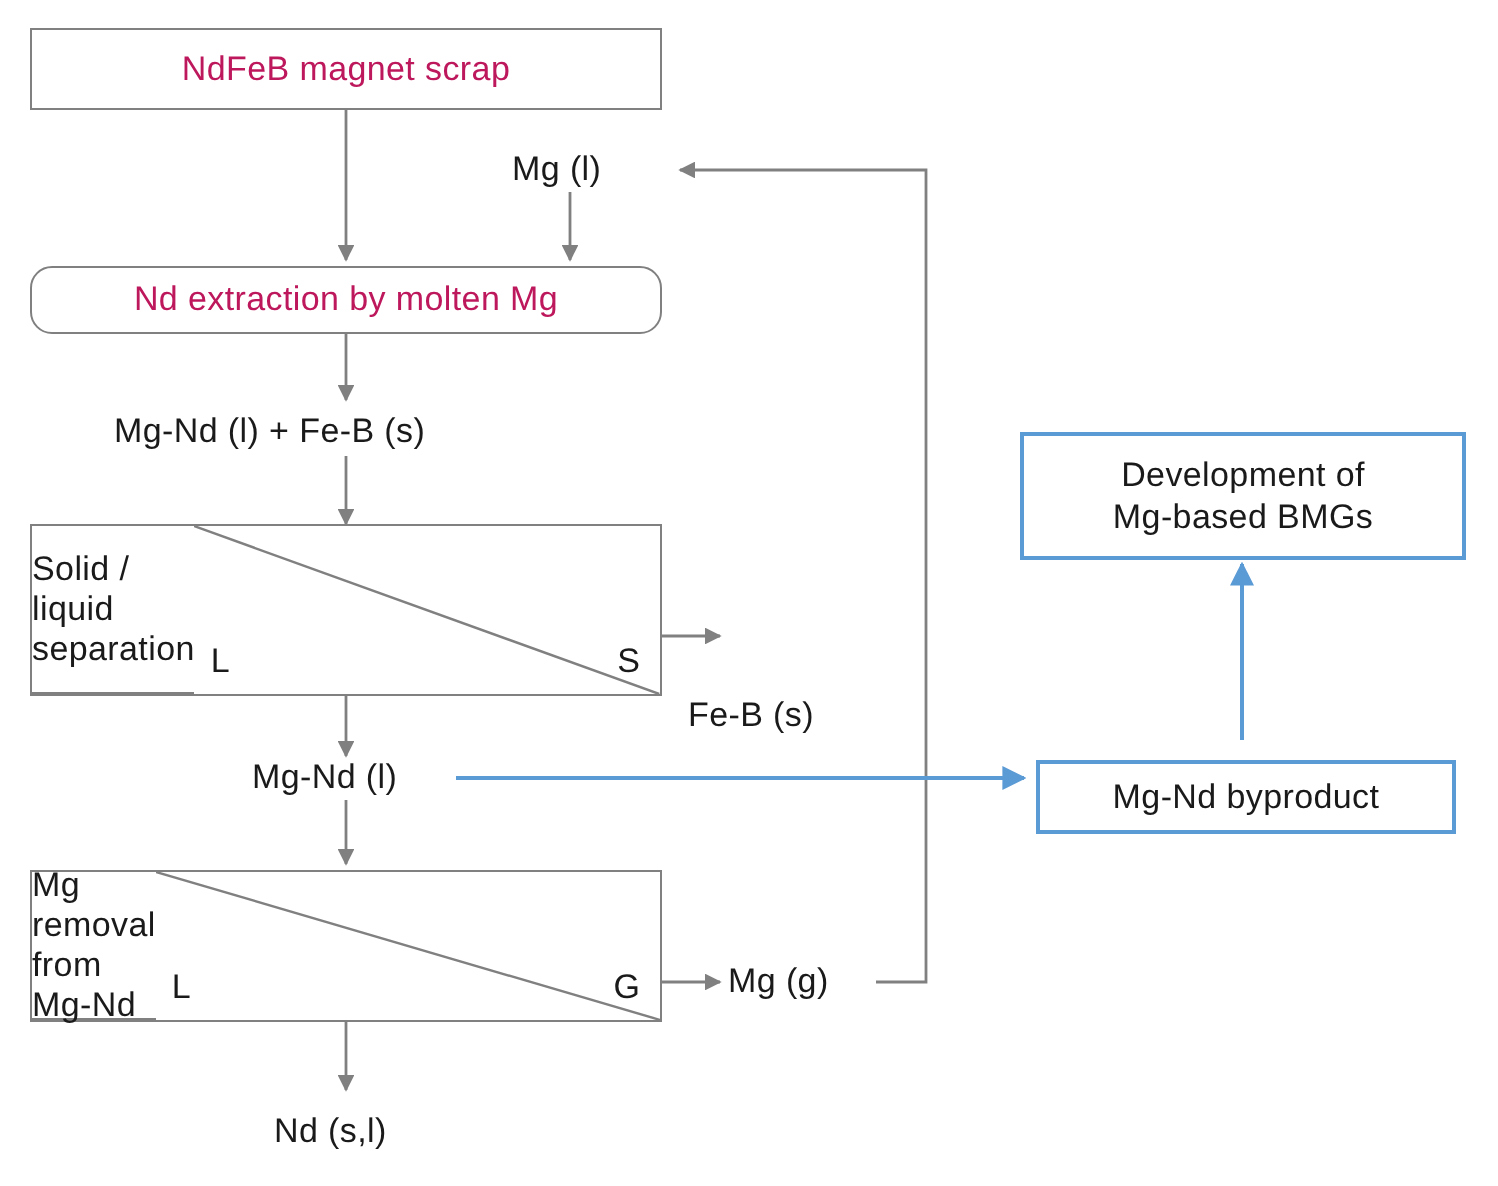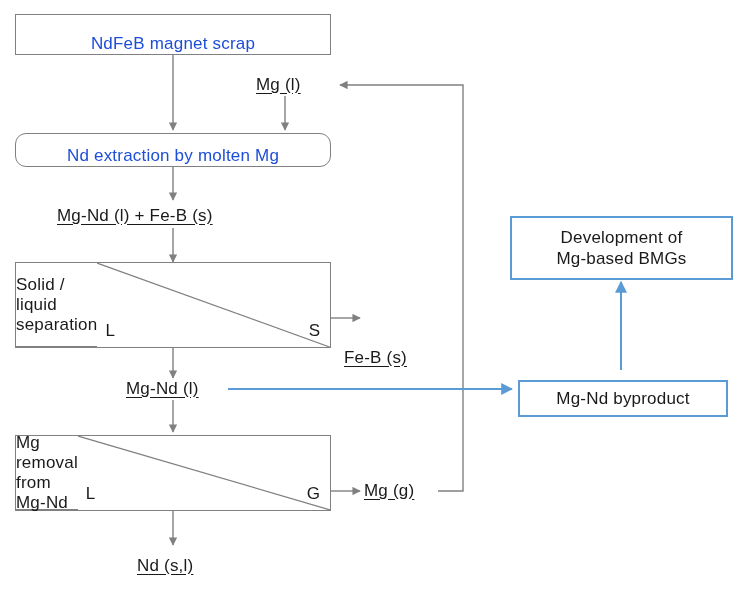--- a/index.html
+++ b/index.html
@@ -26,24 +26,24 @@
     pointer-events: none;
   }
   .node {
     position: absolute;
     box-sizing: border-box;
     background: #ffffff;
   }
   .proc-box {
     border: 1px solid #808080;
     display: flex;
-    align-items: flex-end;
+    align-items: center;
     justify-content: center;
     font-size: 17px;
-    color: #1d4ed8;
+    color: #be185d;
     letter-spacing: 0.2px;
   }
   .split-box {
     border: 1px solid #808080;
     display: flex;
     flex-direction: row;
     background: #ffffff;
   }
   .split-title {
     flex: 0 0 36px;
@@ -71,21 +71,20 @@
     font-size: 17px;
     color: #1a1a1a;
     bottom: 6px;
   }
   .split-left-label { left: 8px; }
   .split-right-label { right: 10px; }
   .stream-label {
     position: absolute;
     font-size: 17px;
     color: #1a1a1a;
-    text-decoration: underline;
     text-underline-offset: 3px;
     white-space: nowrap;
     letter-spacing: 0.2px;
   }
   .blue-box {
     border: 2px solid #5B9BD5;
     background: #ffffff;
     display: flex;
     align-items: center;
     justify-content: center;

